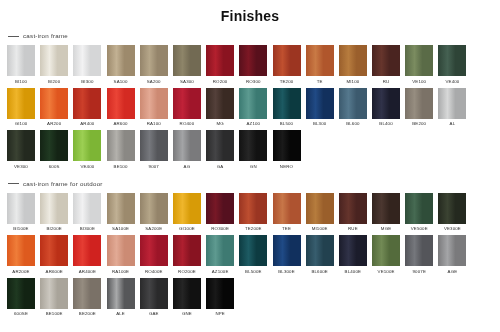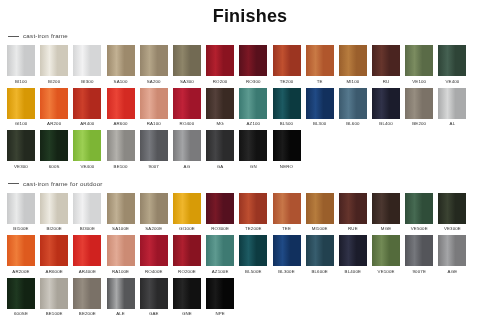--- a/index.html
+++ b/index.html
@@ -10,21 +10,21 @@
   body {
     width: 500px;
     height: 332px;
     overflow: hidden;
     font-family: "Liberation Sans", sans-serif;
     color: #1a1a1a;
     position: relative;
   }
   .page-title {
     text-align: center;
-    font-size: 18px;
+    font-size: 14px;
     font-weight: bold;
     letter-spacing: 0.2px;
     color: #111111;
     margin: 8px 0 0 0;
     line-height: 17px;
   }
   .section {
     margin-top: 6px;
   }
   .section-header {

